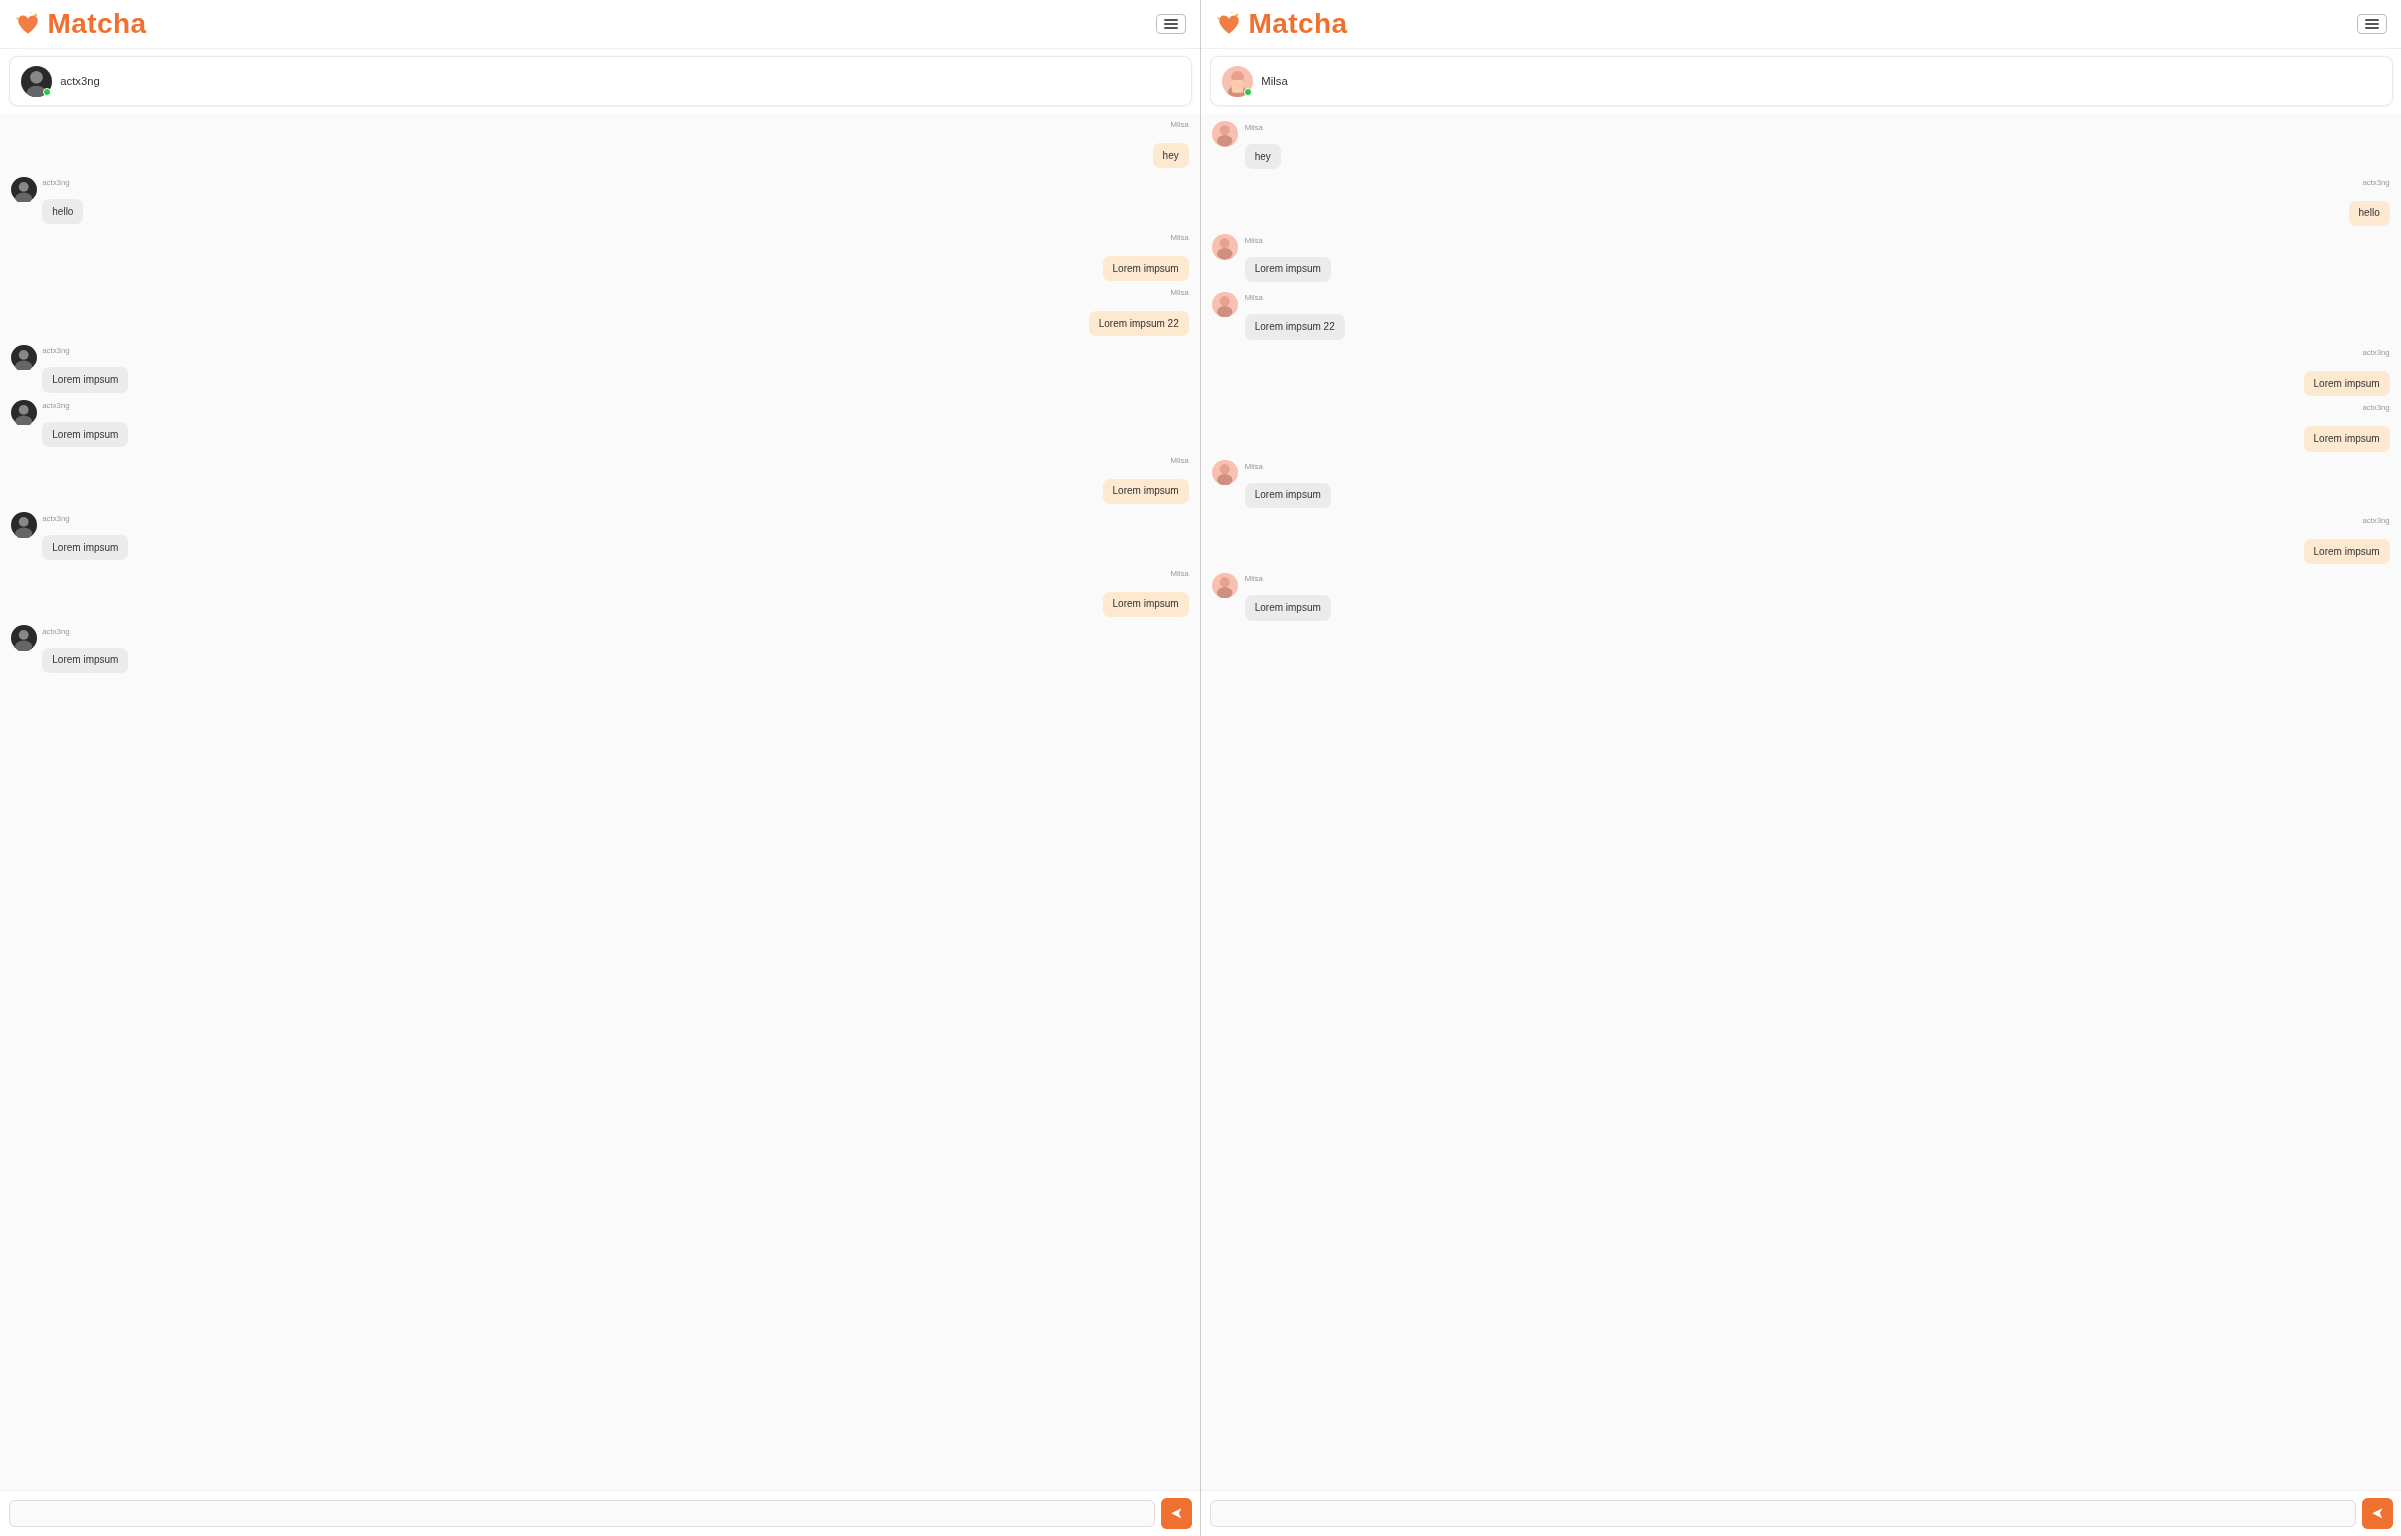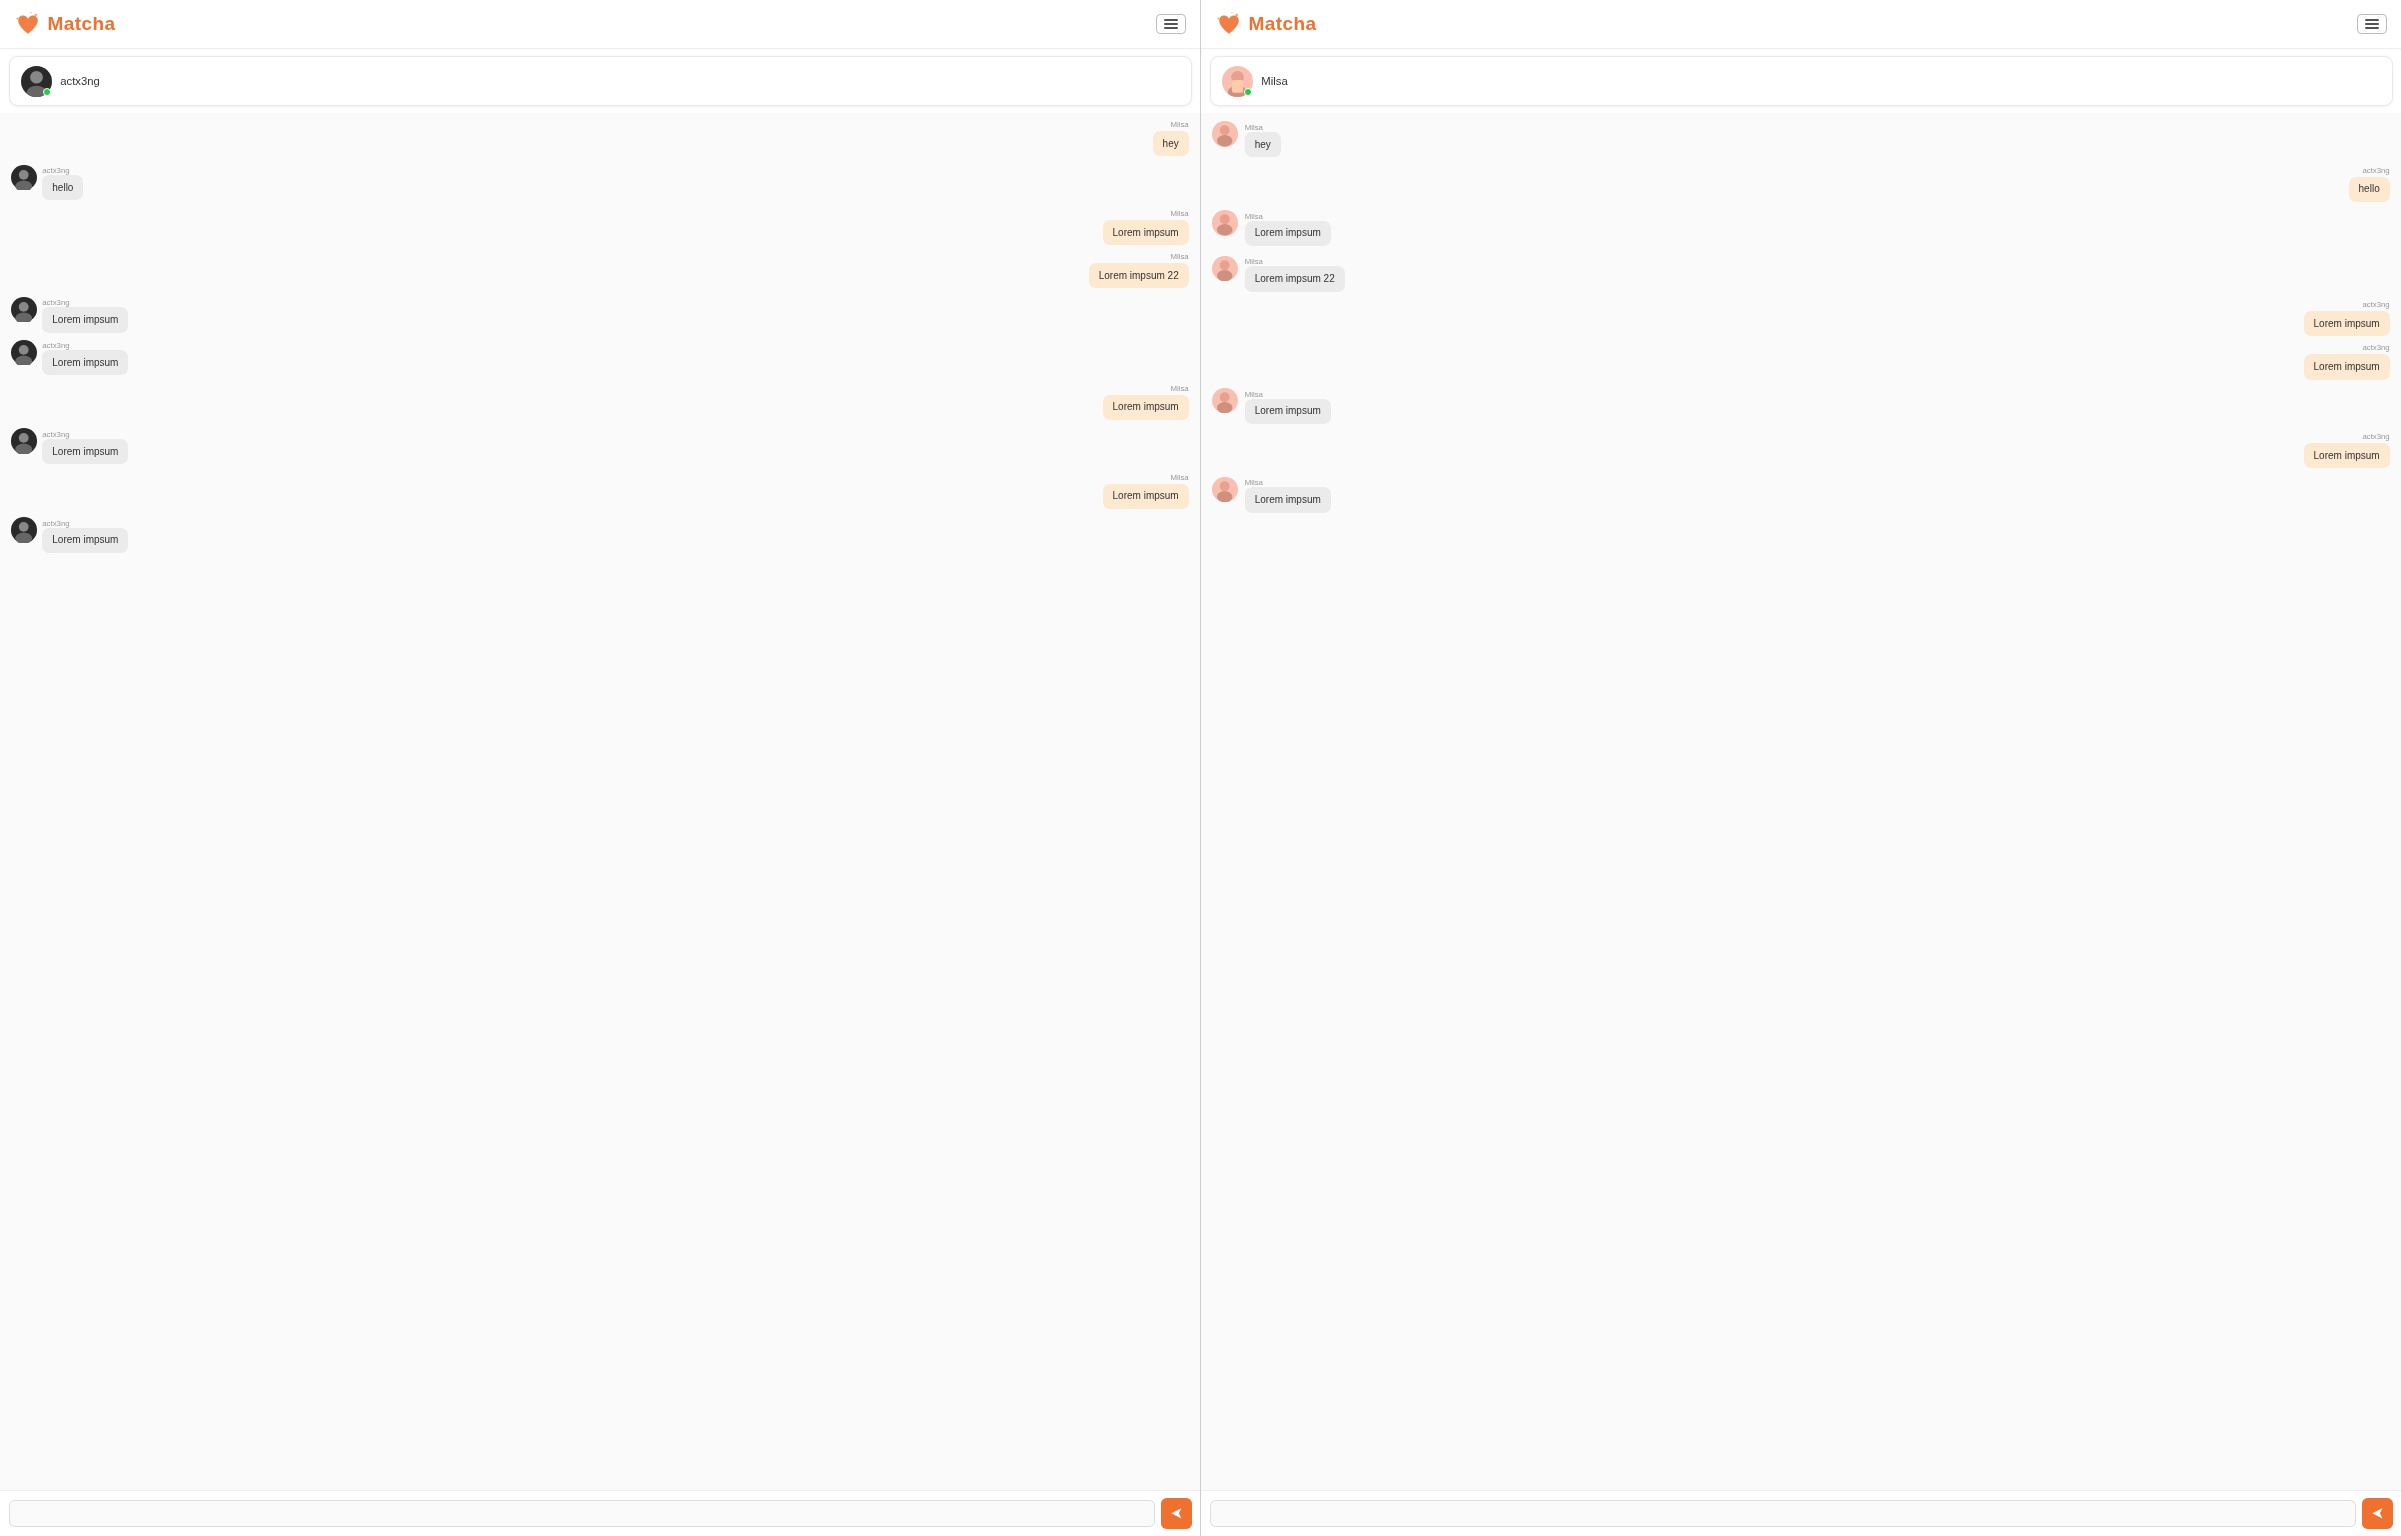--- a/index.html
+++ b/index.html
@@ -37,21 +37,21 @@
     .logo {
       display: flex;
       align-items: center;
       gap: 5.6px;
     }
     .logo-icon {
       width: 28px;
       height: 28px;
     }
     .logo-text {
-      font-size: 19px;
+      font-size: 28px;
       font-weight: 600;
       color: #f07030;
       letter-spacing: 0.4px;
     }
     .hamburger-btn {
       background: none;
       border: 0.7px solid #bbb;
       border-radius: 4.2px;
       padding: 4.2px 7px;
       cursor: pointer;
@@ -149,20 +149,21 @@
     .msg-group.right .msg-sender-label {
       text-align: right;
     }
 
     .bubble {
       padding: 5.6px 10px;
       border-radius: 7px;
       font-size: 10px;
       max-width: 184px;
       line-height: 1.4;
+      margin-top: 12px;
     }
     .bubble.peach {
       background: #fde8d0;
       color: #333;
     }
     .bubble.gray {
       background: #ebebeb;
       color: #333;
     }
 

